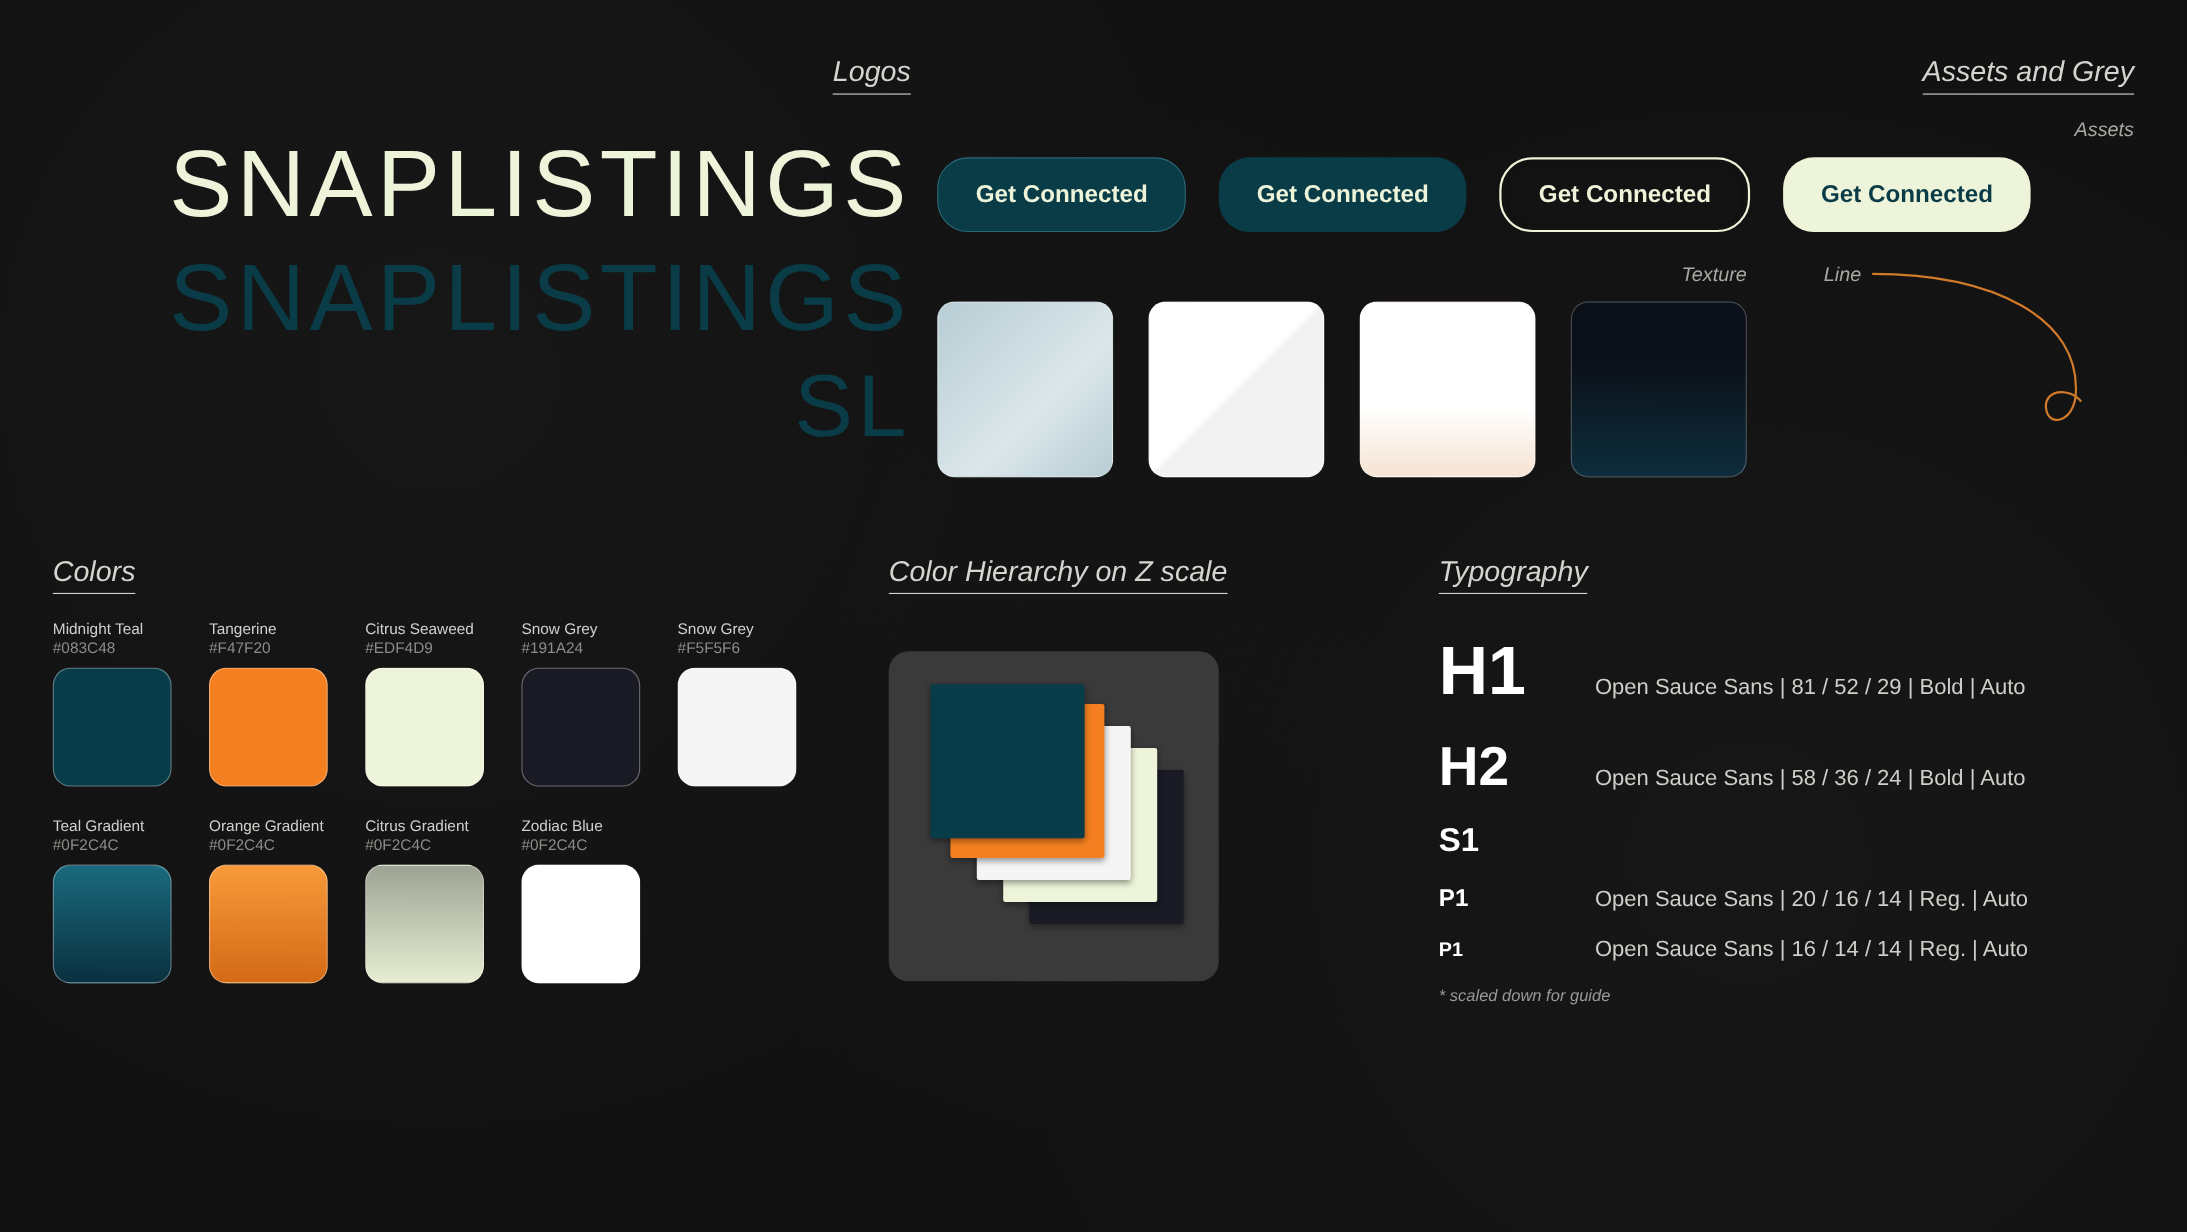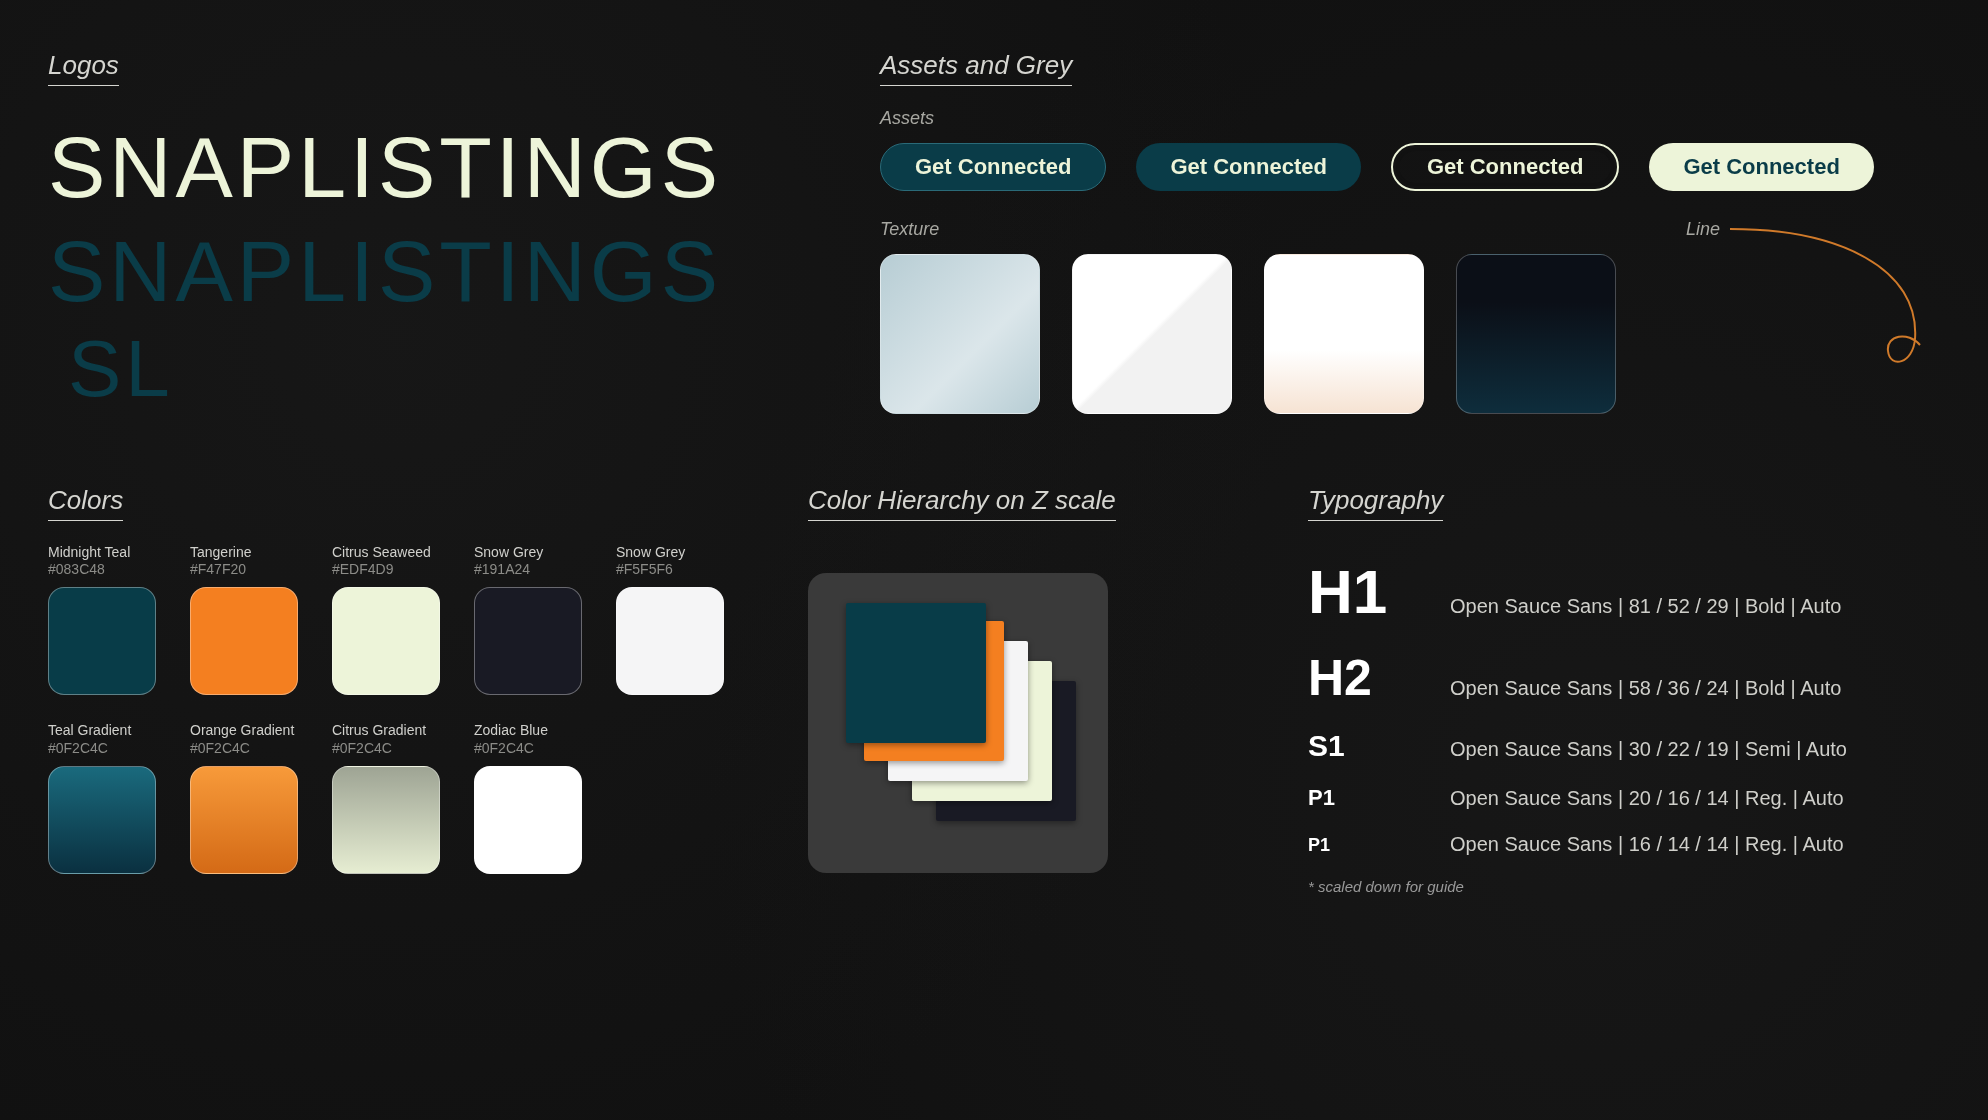--- a/index.html
+++ b/index.html
@@ -29,21 +29,21 @@
 
   .sublabel {
     font-size: 18px;
     font-style: italic;
     font-weight: 300;
     color: #a8a8a2;
     margin-bottom: 14px;
   }
 
   
-  .top { display: flex; gap: 52px; }
+  .top { display: flex; gap: 24px; text-align: right; }
   .logos-col { width: 780px; }
   .assets-col { flex: 1; }
 
   .logo-big {
     font-size: 86px;
     font-weight: 300;
     letter-spacing: 4px;
     line-height: 1.05;
     color: #EDF4D9;
     font-family: "Helvetica Neue", Arial, sans-serif;
@@ -55,21 +55,21 @@
     font-weight: 300;
     letter-spacing: 4px;
     color: #0A3C48;
     margin-top: 6px;
     margin-left: 20px;
   }
 
   
   .btn-row { display:flex; gap: 30px; flex-wrap:wrap; }
   .btn {
-    height: 48px;
+    height: 68px;
     padding: 0 34px;
     border-radius: 28px;
     display:flex; align-items:center; justify-content:center;
     font-size: 22px;
     font-weight: 700;
     white-space: nowrap;
   }
   .btn-a { background:#0A3C48; color:#EDF4D9; border:1px solid #2a6a78; }
   .btn-b { background:#0A3C48; color:#EDF4D9; }
   .btn-c { background:transparent; color:#EDF4D9; border:2px solid #EDF4D9; outline:3px solid #111; outline-offset:-8px; border-radius:30px; }
@@ -241,21 +241,20 @@
         <div class="typo-row">
           <div class="typo-sample" style="font-size:62px">H1</div>
           <div class="typo-meta">Open Sauce Sans  |   81 / 52 / 29   |   Bold   |   Auto</div>
         </div>
         <div class="typo-row">
           <div class="typo-sample" style="font-size:50px">H2</div>
           <div class="typo-meta">Open Sauce Sans  |   58 / 36 / 24   |   Bold   |   Auto</div>
         </div>
         <div class="typo-row">
           <div class="typo-sample" style="font-size:30px">S1</div>
-          <div class="typo-meta">Open Sauce Sans  |   30 / 22 / 19   |   Semi   |   Auto</div>
         </div>
         <div class="typo-row">
           <div class="typo-sample" style="font-size:22px">P1</div>
           <div class="typo-meta">Open Sauce Sans  |   20 / 16 / 14   |   Reg.   |   Auto</div>
         </div>
         <div class="typo-row">
           <div class="typo-sample" style="font-size:18px">P1</div>
           <div class="typo-meta">Open Sauce Sans  |   16 / 14 / 14   |   Reg.   |   Auto</div>
         </div>
       </div>

